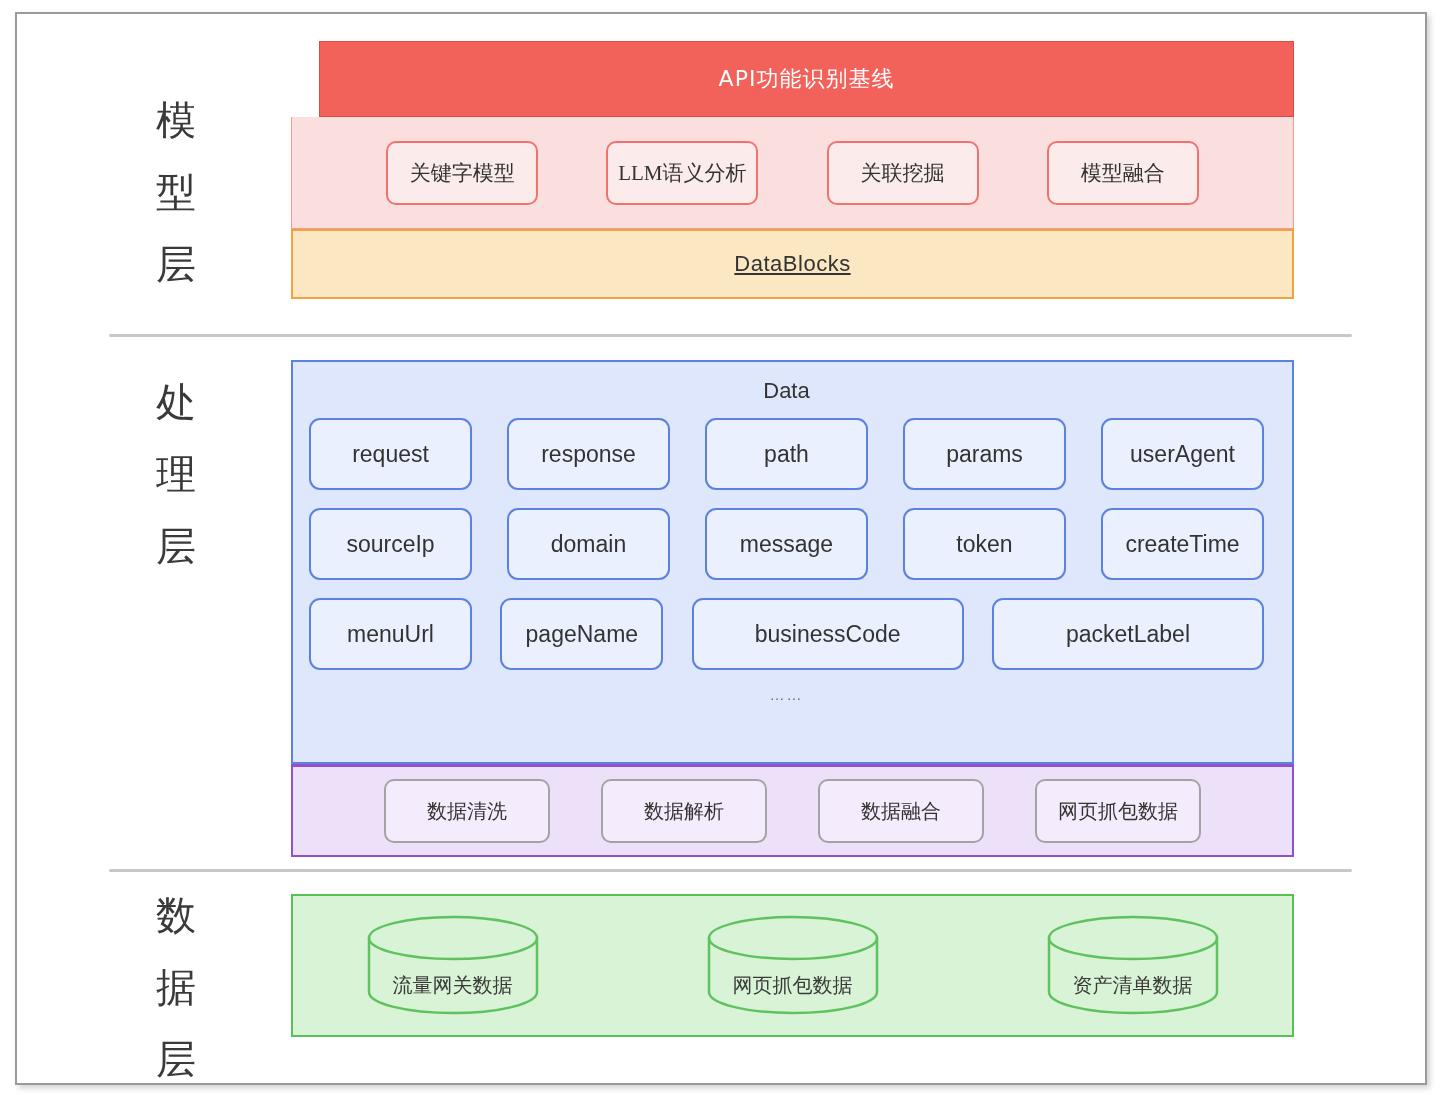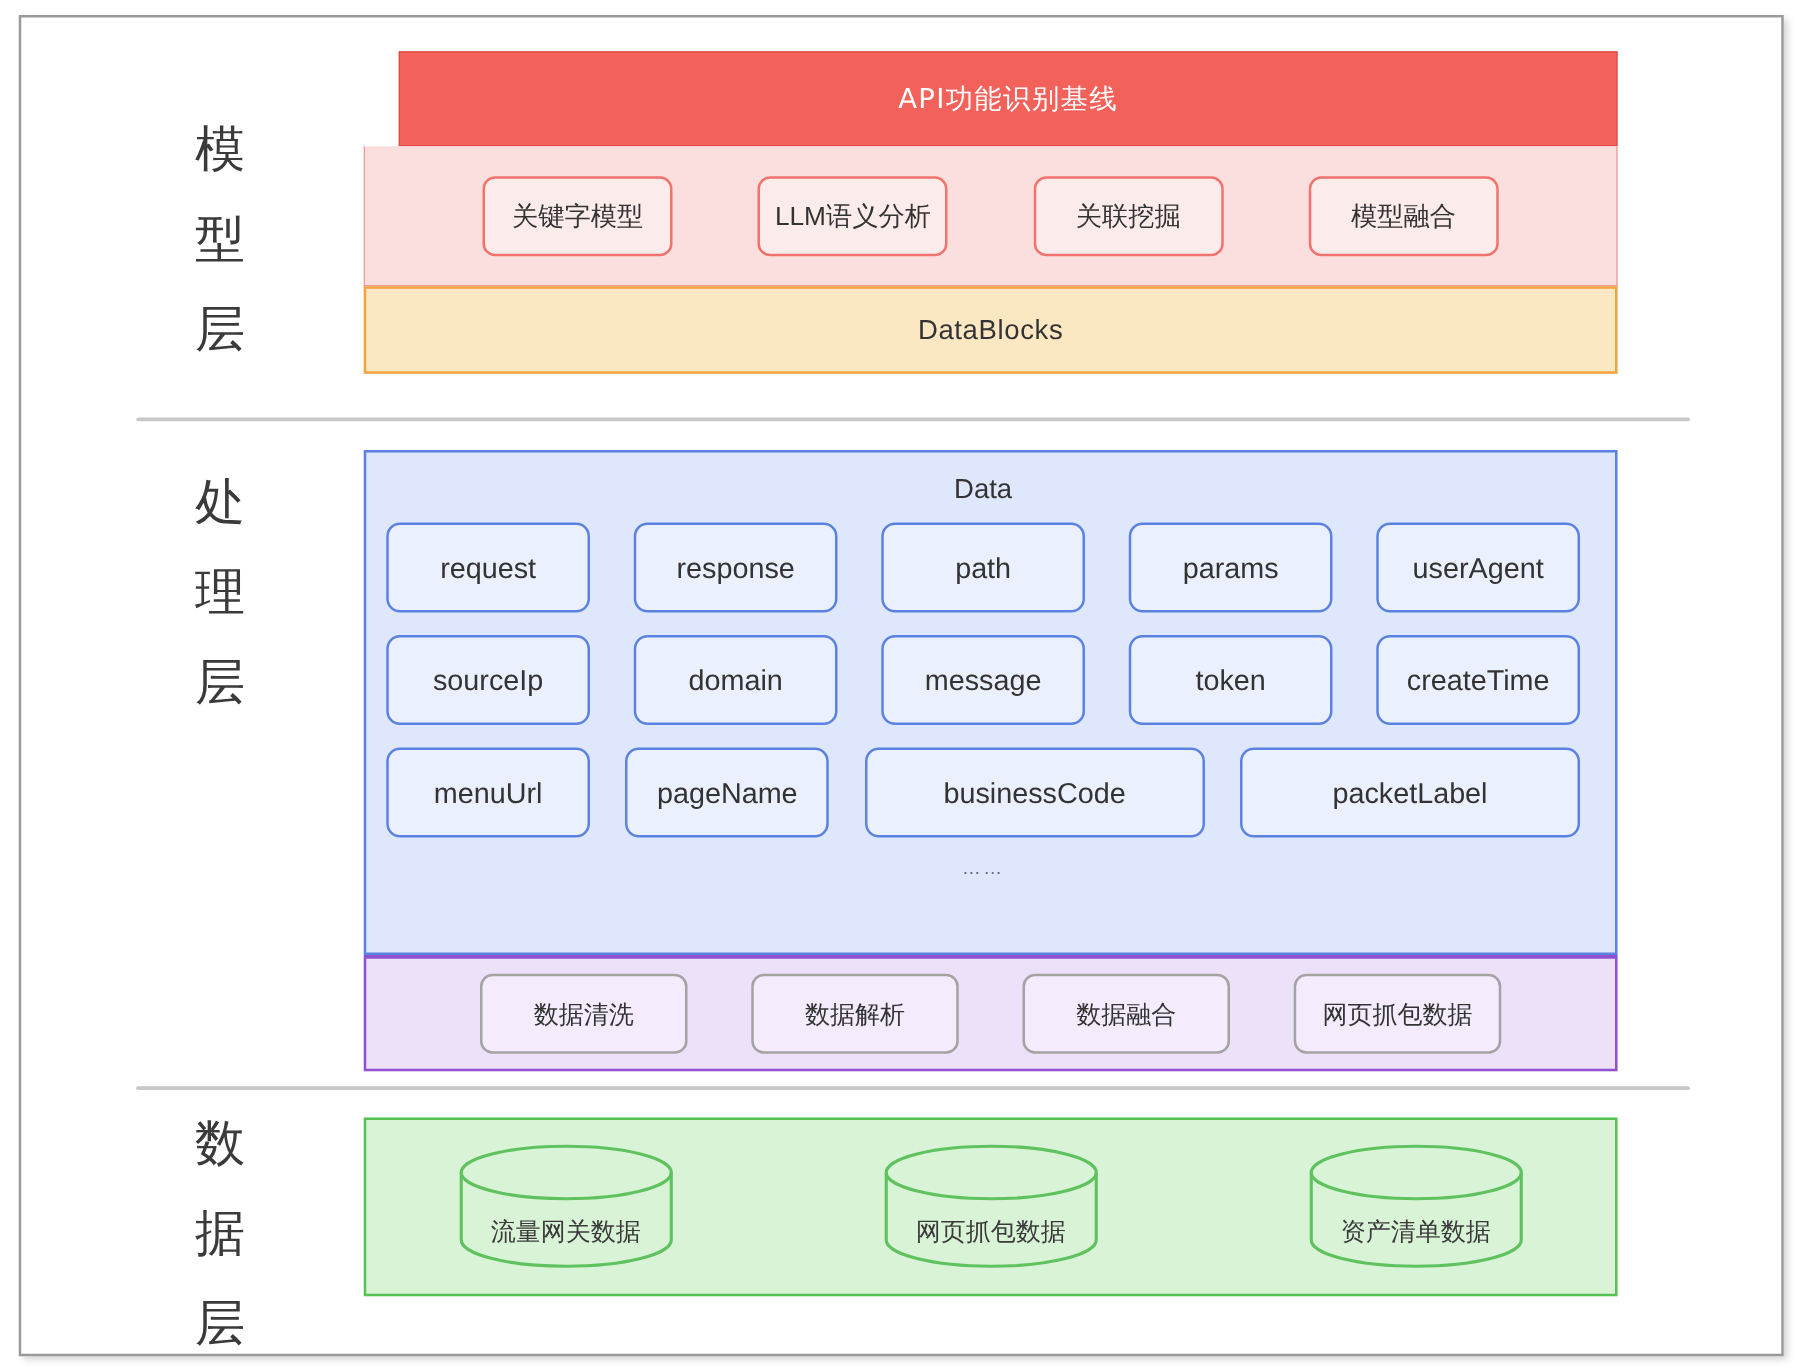--- a/index.html
+++ b/index.html
@@ -95,33 +95,34 @@
     background: #FCEBEB;
     border: 2px solid #F0736D;
     border-radius: 10px;
     display: flex;
     align-items: center;
     justify-content: center;
     font-size: 21px;
     color: #333333;
     padding: 0 8px;
     box-sizing: border-box;
-    font-family: Liberation Sans, sans-serif;
+    font-family: Liberation Serif, serif;
   }
   .datablocks-band {
     height: 70px;
     background: #FCE7C3;
     border: 2px solid #F0A340;
     box-sizing: border-box;
     display: flex;
     align-items: center;
     justify-content: center;
     font-size: 22px;
     color: #333333;
     letter-spacing: .5px;
+    text-decoration: underline;
   }
 
   
   .processing-layer {
     position: absolute;
     left: 274px;
     top: 346px;
     width: 1003px;
     height: 497px;
   }

